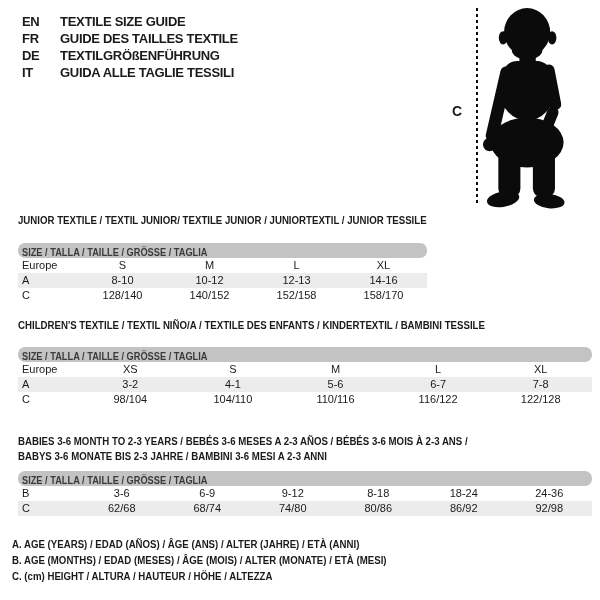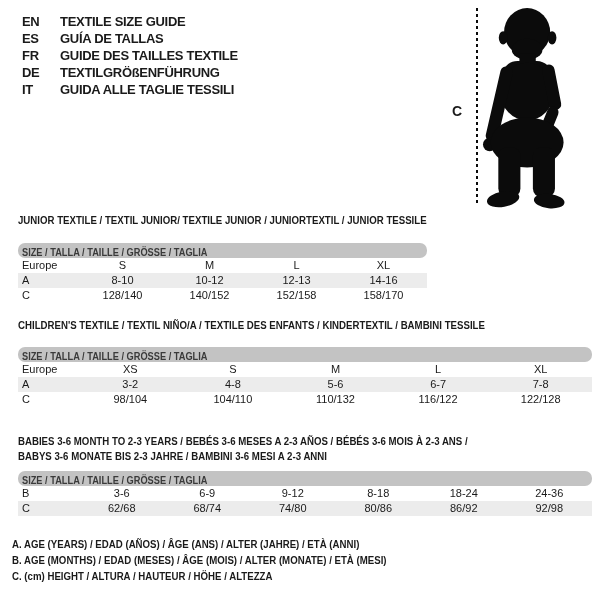--- a/index.html
+++ b/index.html
@@ -46,24 +46,20 @@
 <body>
 
 <div class="page" style="--bg: #ffffff; --txt: #1a1a1a; --bar: #c3c3c3; --shade: #ececec; --sil: #0b0b0b;">
 
   <section class="lang-list">
       <div class="lang-row">
         <span class="lang-code">EN</span>
         <span class="lang-title">TEXTILE SIZE GUIDE</span>
       </div>
       <div class="lang-row">
-        <span class="lang-code">ES</span>
-        <span class="lang-title">GUÍA DE TALLAS</span>
-      </div>
-      <div class="lang-row">
         <span class="lang-code">FR</span>
         <span class="lang-title">GUIDE DES TAILLES TEXTILE</span>
       </div>
       <div class="lang-row">
         <span class="lang-code">DE</span>
         <span class="lang-title">TEXTILGRÖßENFÜHRUNG</span>
       </div>
       <div class="lang-row">
         <span class="lang-code">IT</span>
         <span class="lang-title">GUIDA ALLE TAGLIE TESSILI</span>
@@ -153,30 +149,30 @@
           <span class="tbl-label">Europe</span>
           <span class="tbl-cell">XS</span>
           <span class="tbl-cell">S</span>
           <span class="tbl-cell">M</span>
           <span class="tbl-cell">L</span>
           <span class="tbl-cell">XL</span>
         </div>
         <div class="tbl-row shaded">
           <span class="tbl-label">A</span>
           <span class="tbl-cell">3-2</span>
-          <span class="tbl-cell">4-8</span>
+          <span class="tbl-cell">4-1</span>
           <span class="tbl-cell">5-6</span>
           <span class="tbl-cell">6-7</span>
           <span class="tbl-cell">7-8</span>
         </div>
         <div class="tbl-row">
           <span class="tbl-label">C</span>
           <span class="tbl-cell">98/104</span>
           <span class="tbl-cell">104/110</span>
-          <span class="tbl-cell">110/132</span>
+          <span class="tbl-cell">110/116</span>
           <span class="tbl-cell">116/122</span>
           <span class="tbl-cell">122/128</span>
         </div>
       </div>
   </section>
 
   <section class="tbl tbl-3">
     <div class="tbl-title">
         <div class="title-line cond">BABIES 3-6 MONTH TO 2-3 YEARS / BEBÉS 3-6 MESES A 2-3 AÑOS / BÉBÉS 3-6 MOIS À 2-3 ANS /</div>
         <div class="title-line cond">BABYS 3-6 MONATE BIS 2-3 JAHRE / BAMBINI 3-6 MESI A 2-3 ANNI</div>

